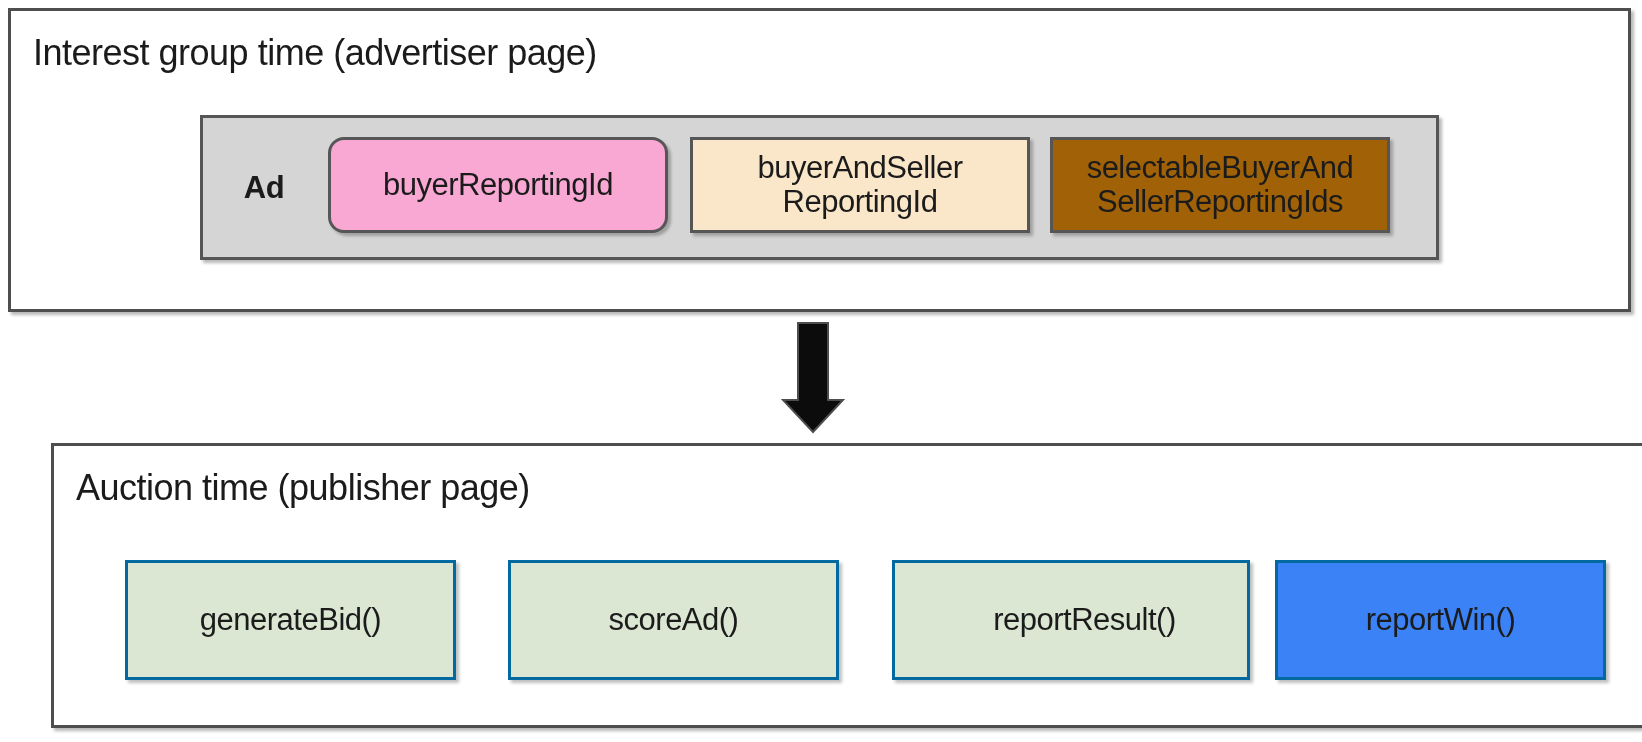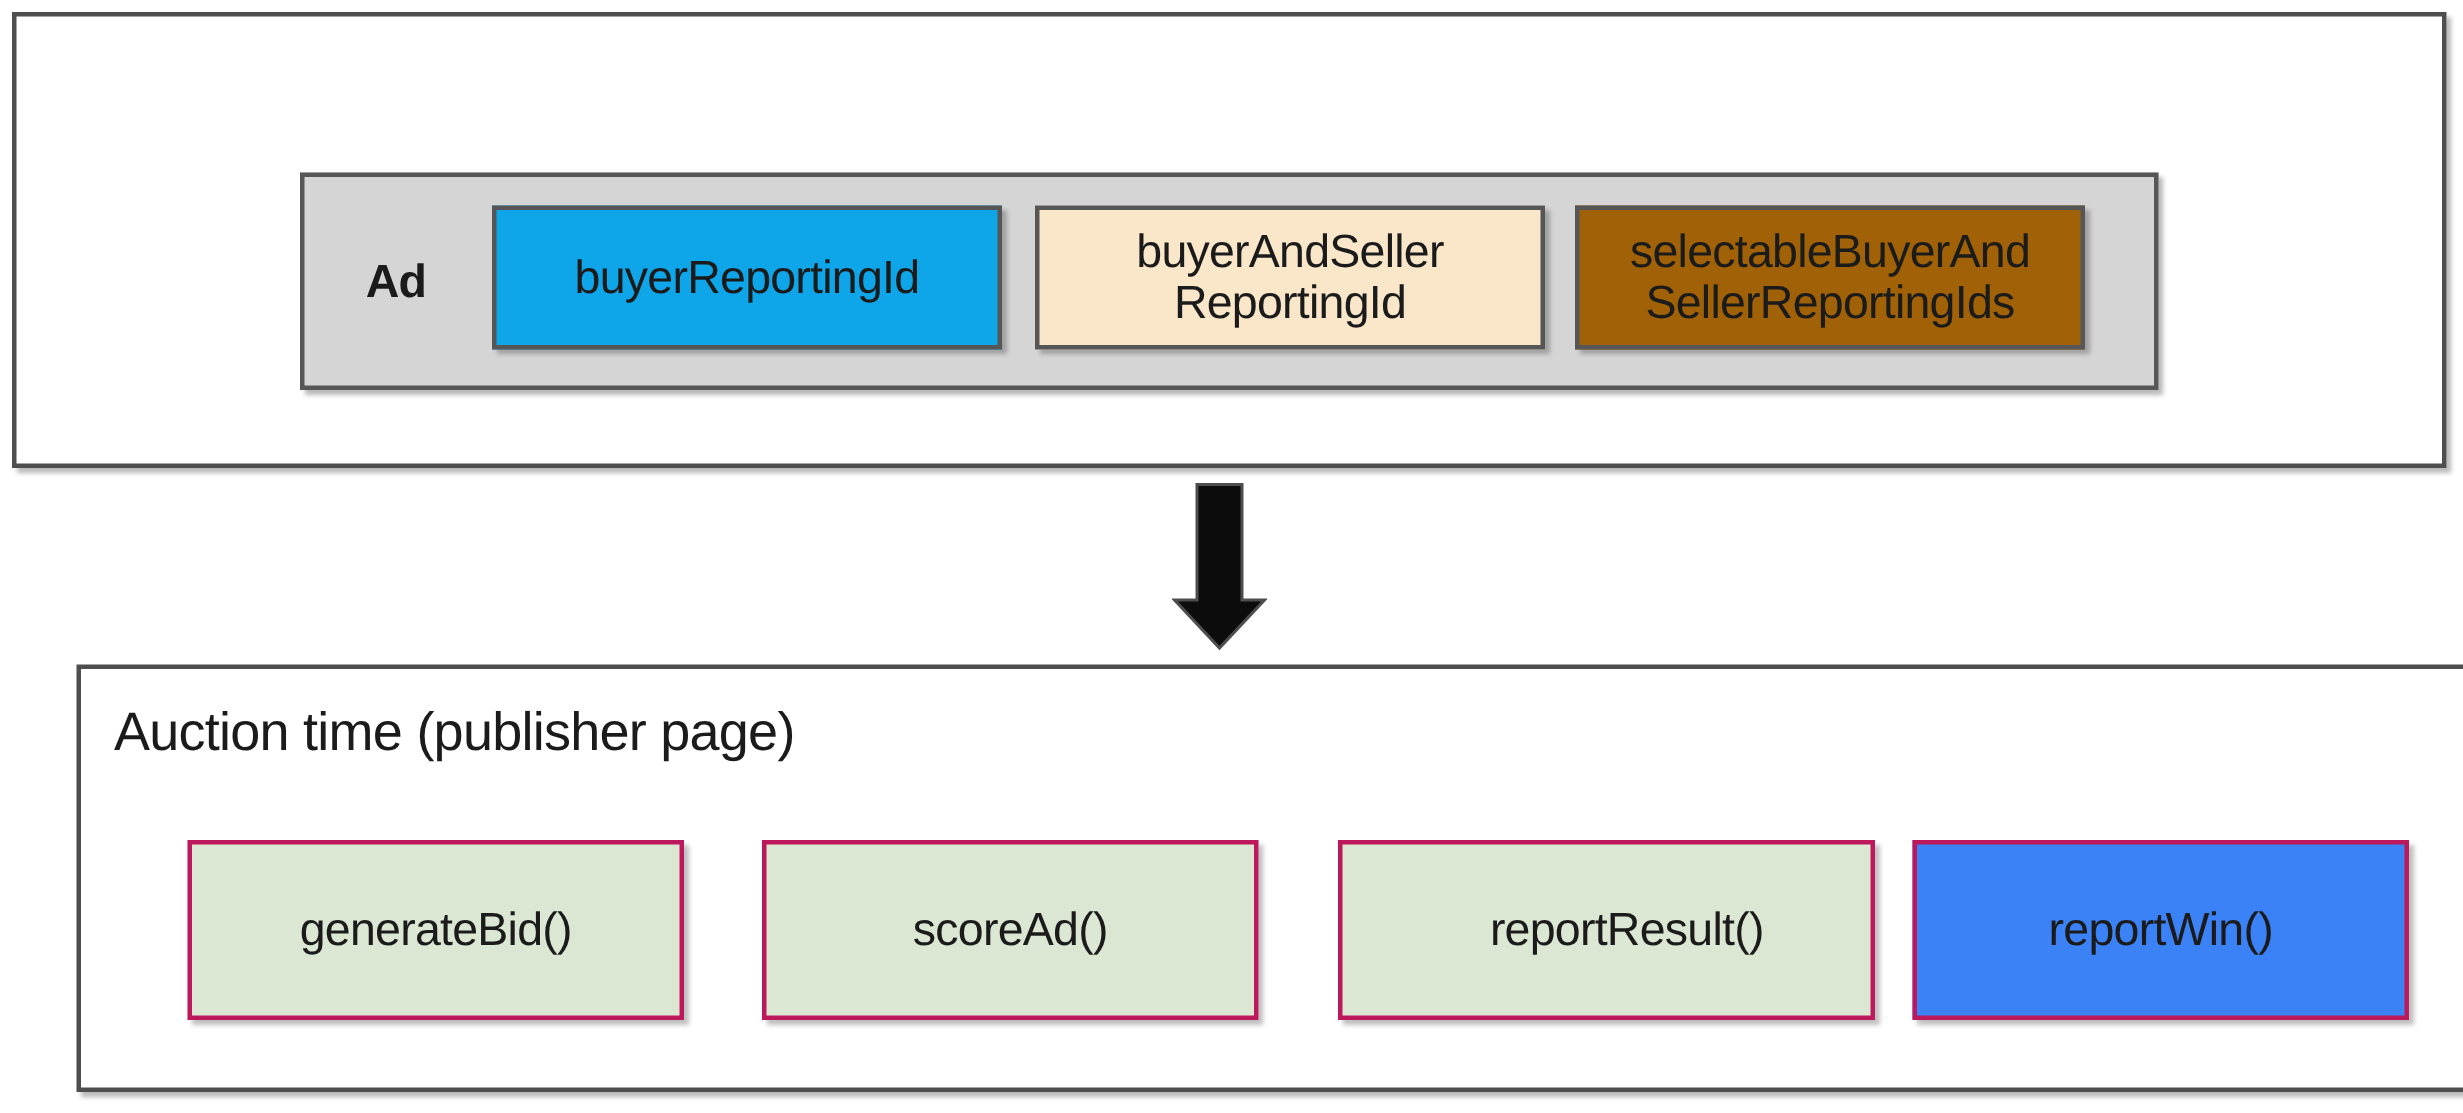--- a/index.html
+++ b/index.html
@@ -78,21 +78,21 @@
   .arrow-svg {
     position: absolute;
     left: 781px;
     top: 322px;
   }
   .fn-box {
     position: absolute;
     top: 114px;
     width: 325px;
     height: 114px;
-    border: 3px solid #be185d;
+    border: 3px solid #0369a1;
     box-shadow: 3px 3px 3px rgba(0,0,0,0.25);
     display: flex;
     align-items: center;
     justify-content: center;
     text-align: center;
   }
   .fn-box span {
     font-size: 31px;
     letter-spacing: -0.5px;
     white-space: nowrap;
@@ -101,25 +101,26 @@
   .fn-box-2 { left: 454px; }
   .fn-box-3 { left: 838px; padding-left: 27px; }
   .fn-box-4 { left: 1221px; }
 </style>
 </head>
 <body>
 
 <div class="canvas">
 
   <section class="panel panel-top">
+    <div class="panel-title">Interest group time (advertiser page)</div>
 
     <div class="ad-container" style="background: rgb(213, 213, 214);">
       <div class="ad-label">Ad</div>
 
-      <div class="ig-box ig-box-1" style="background: #0ea5e9;">
+      <div class="ig-box ig-box-1" style="background: #f9a8d4; border-radius: 16px;">
         <span>buyerReportingId</span>
       </div>
 
       <div class="ig-box ig-box-2" style="background: rgb(250, 230, 200);">
         <span>buyerAndSeller
 ReportingId</span>
       </div>
 
       <div class="ig-box ig-box-3" style="background: #a16207;">
         <span>selectableBuyerAnd

